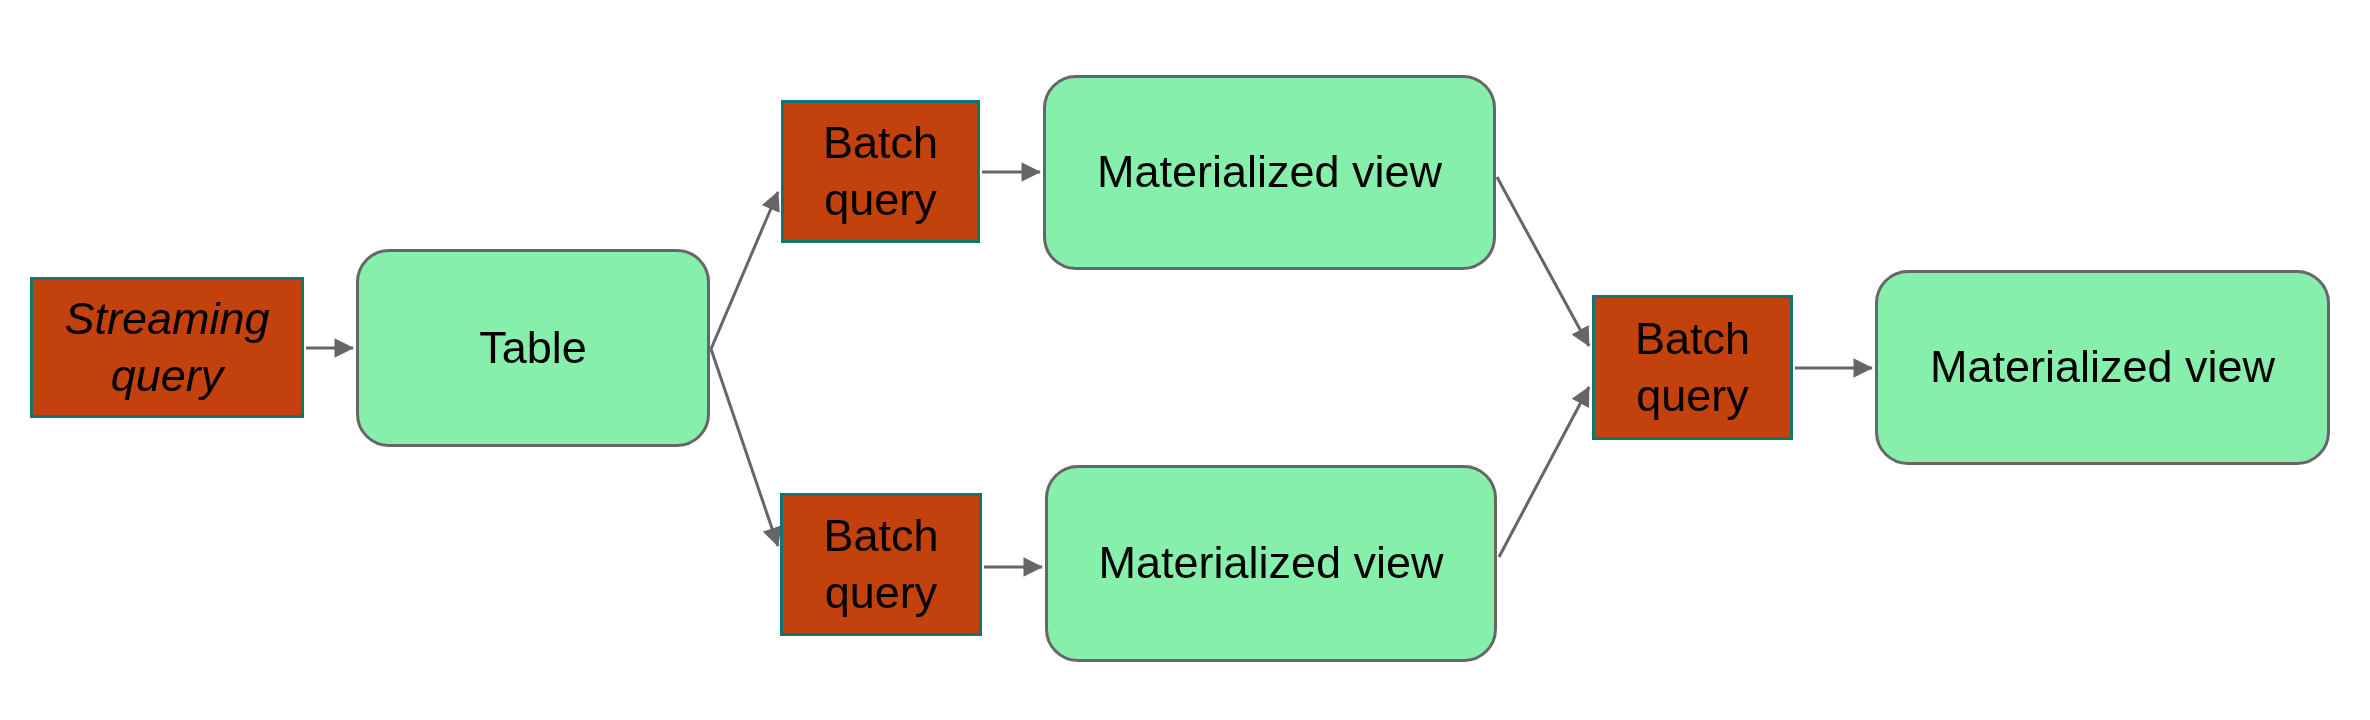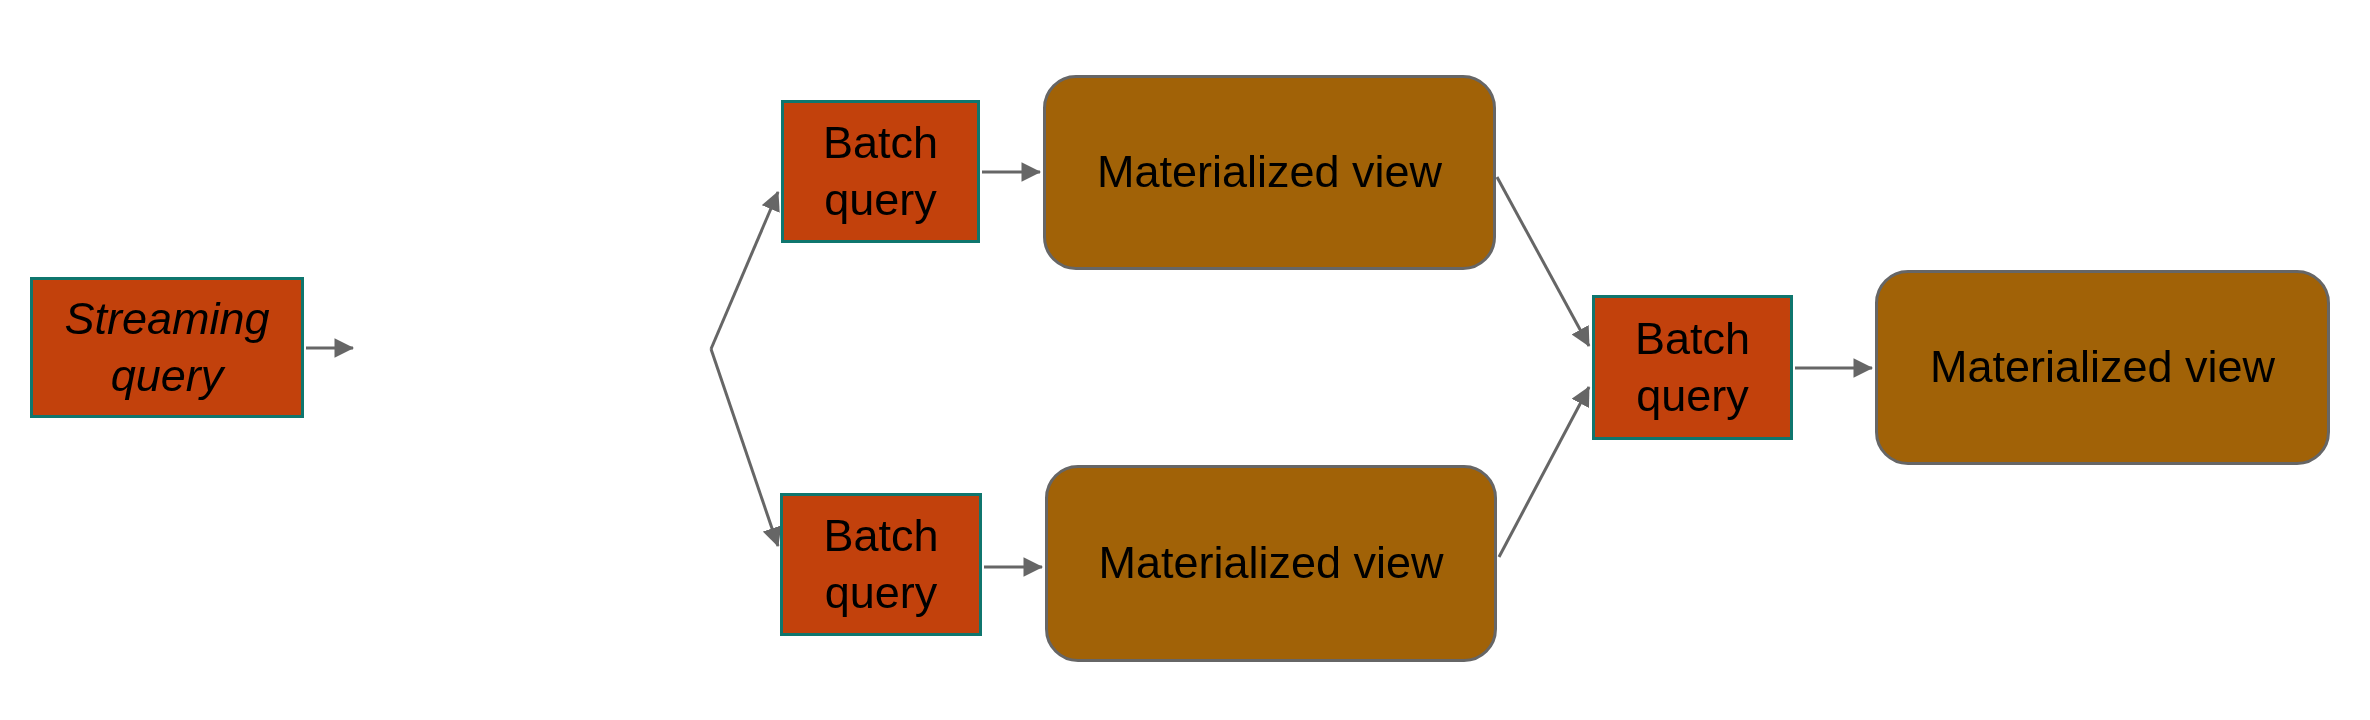--- a/index.html
+++ b/index.html
@@ -27,21 +27,21 @@
     color: #000000;
     font-size: 45px;
     line-height: 1.25;
     padding: 6px 10px;
   }
   .node--query {
     background: #c2410c;
     border: 3px solid #0f766e;
   }
   .node--table {
-    background: #a16207;
+    background: #86efac;
     border: 3px solid #666666;
     border-radius: 33px;
   }
   .node-label { display: block; }
 </style>
 </head>
 <body>
 
 <div class="canvas">
 
@@ -60,20 +60,23 @@
       <line x1="1497" y1="177" x2="1589" y2="346" marker-end="url(#arrowhead)"></line>
       <line x1="1499" y1="557" x2="1589" y2="387" marker-end="url(#arrowhead)"></line>
       <line x1="1795" y1="368" x2="1872" y2="368" marker-end="url(#arrowhead)"></line>
     </g>
   </svg>
 
   <div class="node node--query" style="left:30px; top:277px; width:274px; height:141px;font-style:italic;">
     <span class="node-label">Streaming query</span>
   </div>
 
+  <div class="node node--table" style="left:356px; top:249px; width:354px; height:198px;">
+    <span class="node-label">Table</span>
+  </div>
 
   <div class="node node--query" style="left:781px; top:100px; width:199px; height:143px;">
     <span class="node-label">Batch query</span>
   </div>
 
   <div class="node node--table" style="left:1043px; top:75px; width:453px; height:195px;">
     <span class="node-label">Materialized view</span>
   </div>
 
   <div class="node node--query" style="left:780px; top:493px; width:202px; height:143px;">

